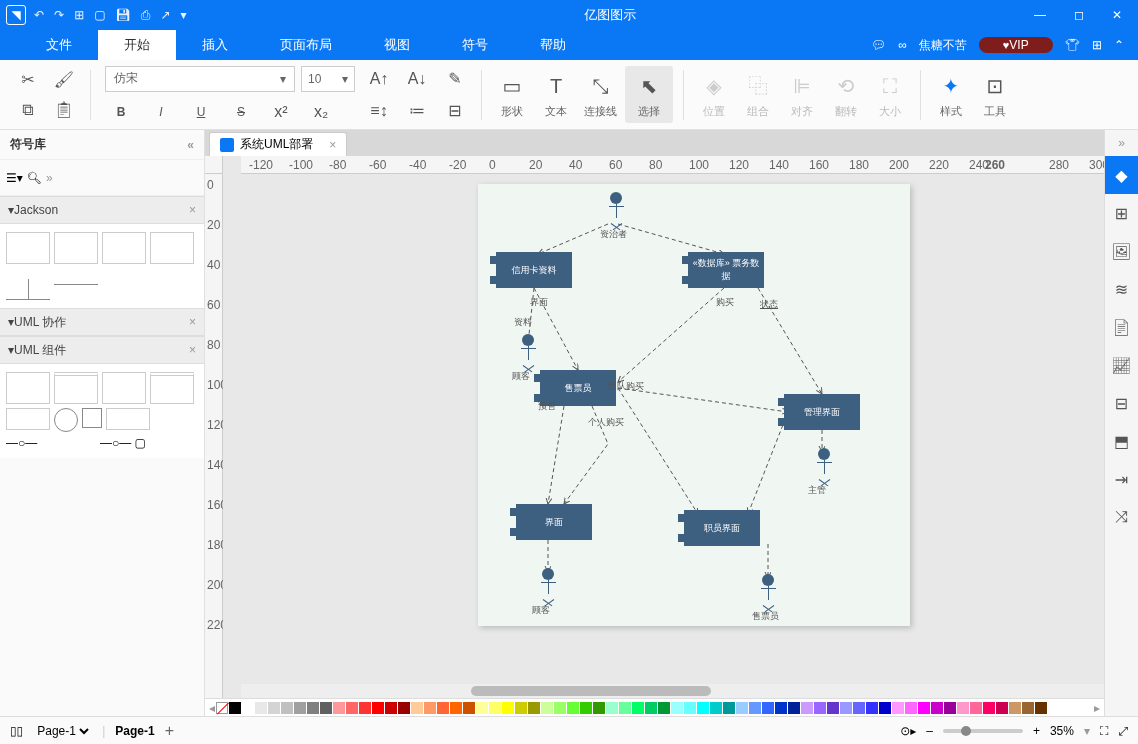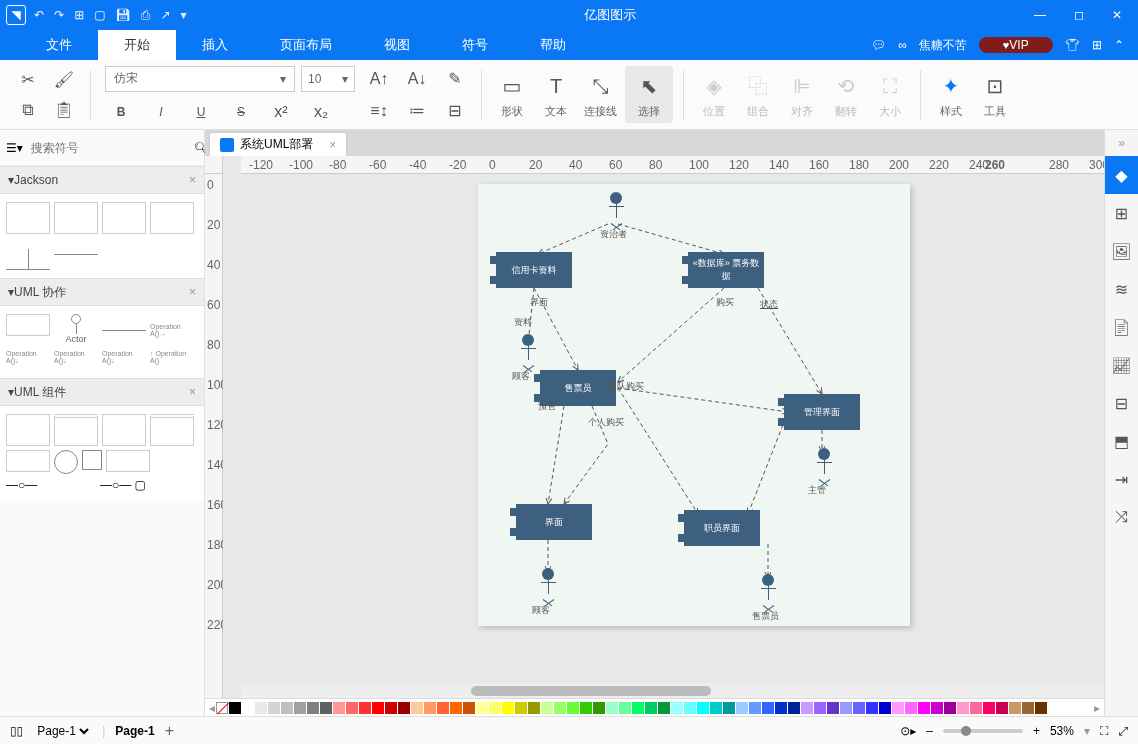--- a/index.html
+++ b/index.html
@@ -209,58 +209,43 @@
       <div class="tlabel">样式</div>
     </div>
   <div class="tgroup">
       <div class="ticonbig">⊡</div>
       <div class="tlabel">工具</div>
     </div>
 </div>
 
 <div class="mainarea">
   <div class="sidebar">
+    <div class="sbhead">
+        <span>符号库</span>
+        <span style="color:#999">«</span>
+      </div>
     <div class="sbsearch">
       <span>☰▾</span>
-      <input placeholder="搜索符号" style="">
       <span>🔍︎</span>
       <span style="color:#999">»</span>
     </div>
     <div class="sbcat">▾ <span>Jackson</span><span class="x">×</span></div>
     <div class="sbshapes">
       <div class="shp"></div>
       <div class="shp"></div>
       <div class="shp"></div>
       <div class="shp"></div>
       <div style="width:44px;height:32px;border-bottom:1px solid #888;position:relative">
           <div style="position:absolute;left:50%;bottom:0;width:1px;height:20px;background:#888"></div>
         </div>
       <div style="width:44px;height:32px;display:flex;align-items:center">
           <div style="width:100%;height:1px;background:#888"></div>
         </div>
     </div>
     <div class="sbcat">▾ <span>UML 协作</span><span class="x">×</span></div>
-    <div class="sbshapes">
-      <div style="display:flex;flex-direction:column;align-items:center">
-          <div class="shp" style="height:22px"></div>
-        </div>
-      <div style="display:flex;flex-direction:column;align-items:center;width:44px">
-        <div style="width:10px;height:10px;border:1px solid #888;border-radius:50%"></div>
-        <div style="width:1px;height:10px;background:#888"></div>
-        <div class="shplbl">Actor</div>
-      </div>
-      <div style="width:44px;height:32px;display:flex;align-items:center">
-          <div style="width:100%;height:1px;background:#888"></div>
-        </div>
-      <div style="width:44px;height:32px;display:flex;align-items:center;font-size:7px;color:#888">Operation A()→</div>
-      <div style="width:44px;height:20px;font-size:7px;color:#888">Operation A()↓</div>
-      <div style="width:44px;height:20px;font-size:7px;color:#888">Operation A()↓</div>
-      <div style="width:44px;height:20px;font-size:7px;color:#888">Operation A()↓</div>
-      <div style="width:44px;height:20px;font-size:7px;color:#888">↑ Operation A()</div>
-    </div>
     <div class="sbcat">▾ <span>UML 组件</span><span class="x">×</span></div>
     <div class="sbshapes">
       <div class="shp"></div>
       <div class="shp" style="border-top:4px double #ccc"></div>
       <div class="shp"></div>
       <div class="shp" style="border-top:4px double #ccc"></div>
       <div class="shp" style="height:22px"></div>
       <div style="width:24px;height:24px;border:1px solid #888;border-radius:50%"></div>
       <div style="width:20px;height:20px;border:1px solid #888"></div>
       <div class="shp" style="height:22px"></div>
@@ -498,18 +483,18 @@
   <span style="color:#ccc">|</span>
   <b>Page-1</b>
   <span style="font-size:16px;color:#666">+</span>
   <div class="right">
     <span>⊙▸</span>
     <span>–</span>
     <div class="zslider">
         <div class="thumb"></div>
       </div>
     <span>+</span>
-    <span>53%</span>
+    <span>35%</span>
     <span style="color:#999">▾</span>
     <span>⛶</span>
     <span>⤢</span>
   </div>
 </div>
 
 </body></html>

